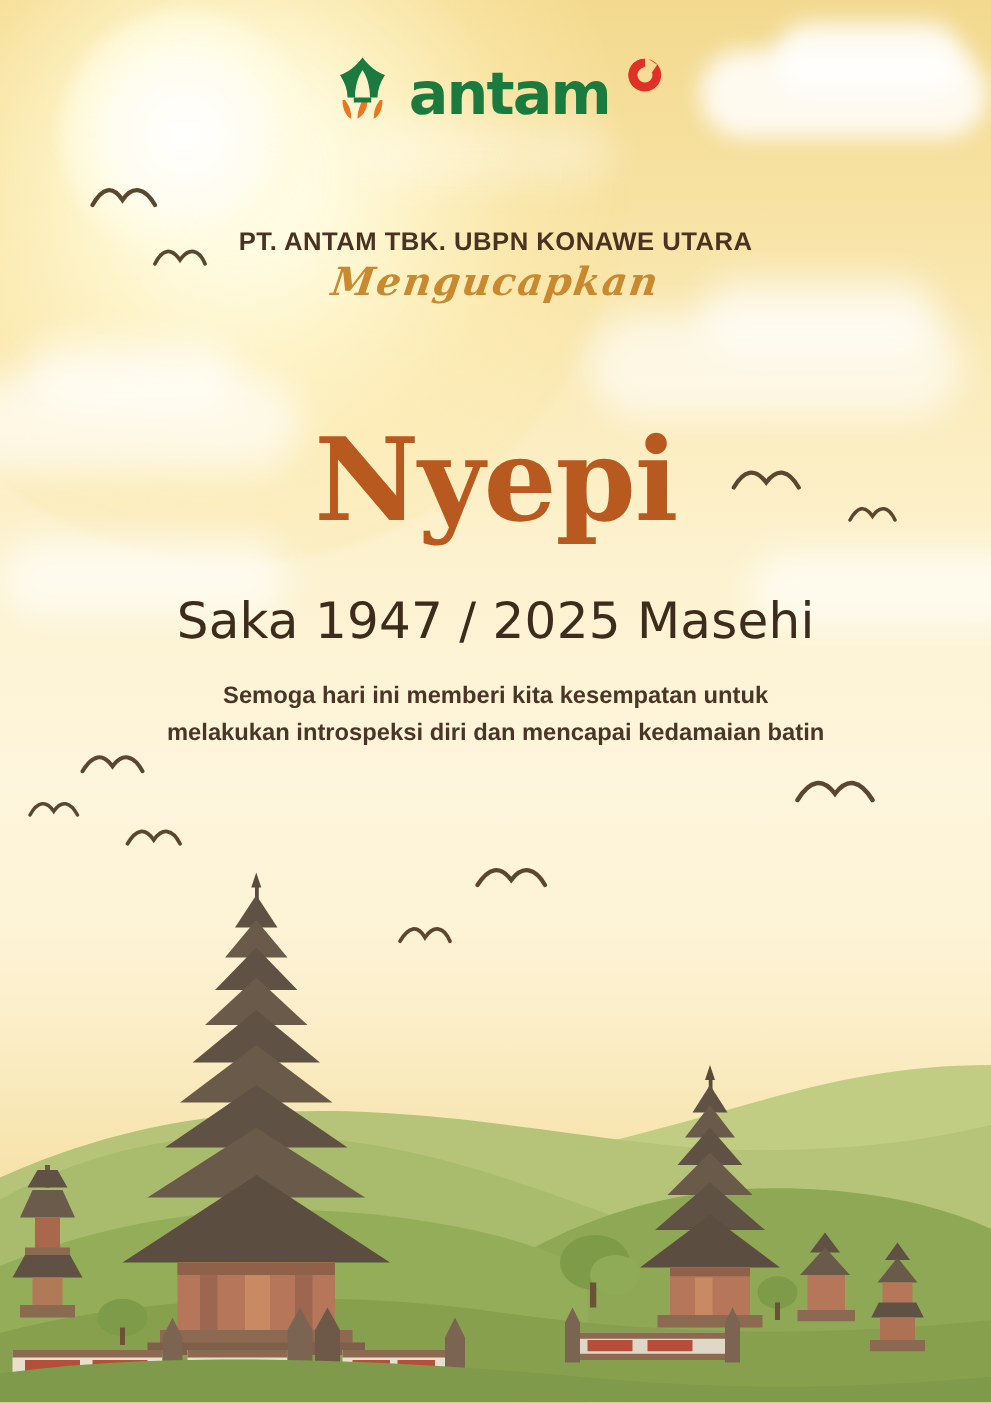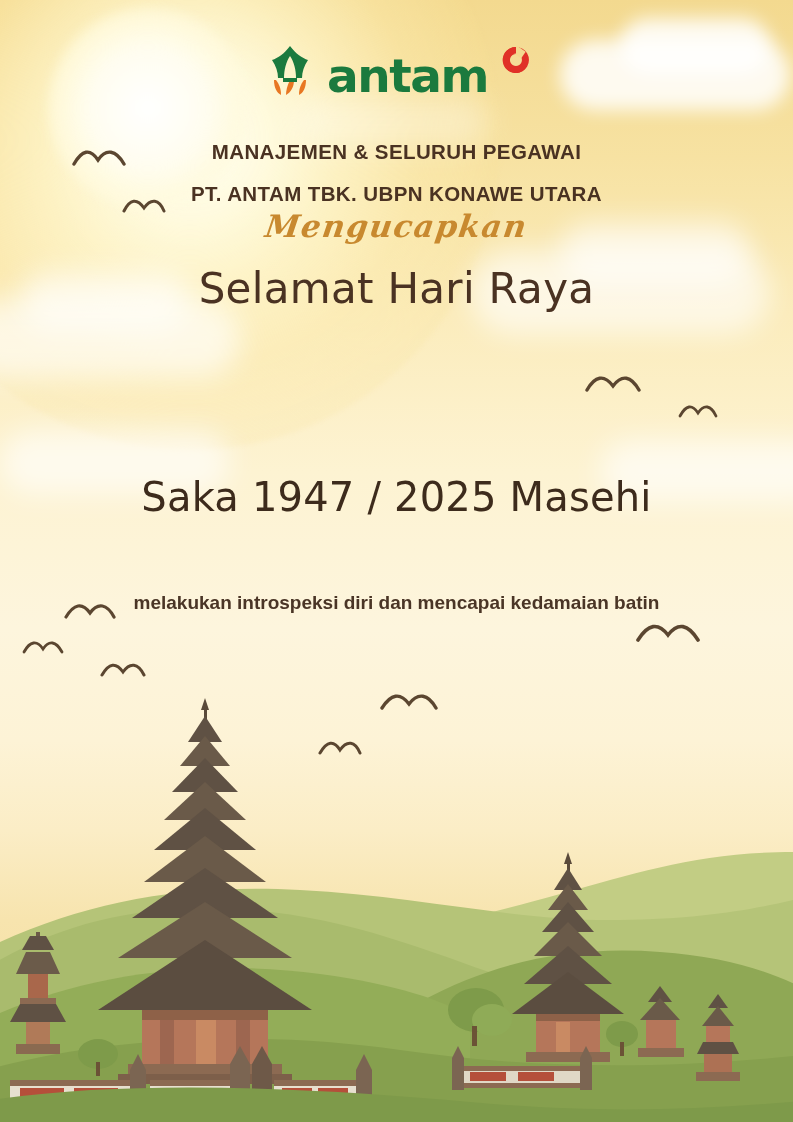--- a/index.html
+++ b/index.html
@@ -214,31 +214,31 @@
     <span class="logo-word">antam</span>
     <span class="logo-dot">
       <svg width="30" height="30" viewBox="0 0 30 30">
         <path d="M15 2 A13 13 0 1 1 14.9 2 L14.9 9 A6 6 0 1 0 15 9 Z" fill="#e03127"></path>
         <rect x="13" y="1" width="11" height="8" fill="#f3d98f" transform="rotate(34 15 5)"></rect>
         <path d="M15 2 A13 13 0 1 0 24 24 L19.5 19.5 A6.5 6.5 0 1 1 15 8.5 Z" fill="#e03127"></path>
       </svg>
     </span>
   </div>
 
-  <div class="txt org-line" style="top:138px;">MANAJEMEN &amp; SELURUH PEGAWAI</div>
   <div class="txt org-line" style="top:180px;">PT. ANTAM TBK. UBPN KONAWE UTARA</div>
 
   <div class="txt mengucapkan" style="top:208px;">Mengucapkan</div>
 
-  <div class="txt selamat" style="top:264px;">Selamat Hari Raya</div>
-
+
+  <div class="txt nyepi" style="top:338px;">Nyepi</div>
 
   <div class="txt saka" style="top:474px;">Saka 1947 / 2025 Masehi</div>
 
-  <div class="txt wish" style="top:588px;">melakukan introspeksi diri dan mencapai kedamaian batin</div>
+  <div class="txt wish" style="top:542px;">Semoga hari ini memberi kita kesempatan untuk</div>
+  <div class="txt wish" style="top:572px;">melakukan introspeksi diri dan mencapai kedamaian batin</div>
 
   <svg id="scene" viewBox="0 0 793 520">
 
     <path d="M793 250 C700 250 640 270 560 292 C480 314 420 330 330 340 L793 340 Z" fill="#c2cd84"></path>
 
     <path d="M0 340 C90 300 180 282 300 288 C420 294 520 320 620 318 C700 317 750 308 793 298 L793 520 L0 520 Z" fill="#b5c478"></path>
 
     <path d="M-20 370 C60 318 150 300 250 308 C350 316 430 350 500 374 L500 520 L-20 520 Z" fill="#a9bb6d"></path>
 
     <path d="M420 400 C500 356 580 344 660 350 C730 355 780 372 813 392 L813 520 L420 520 Z" fill="#8fa855"></path>

